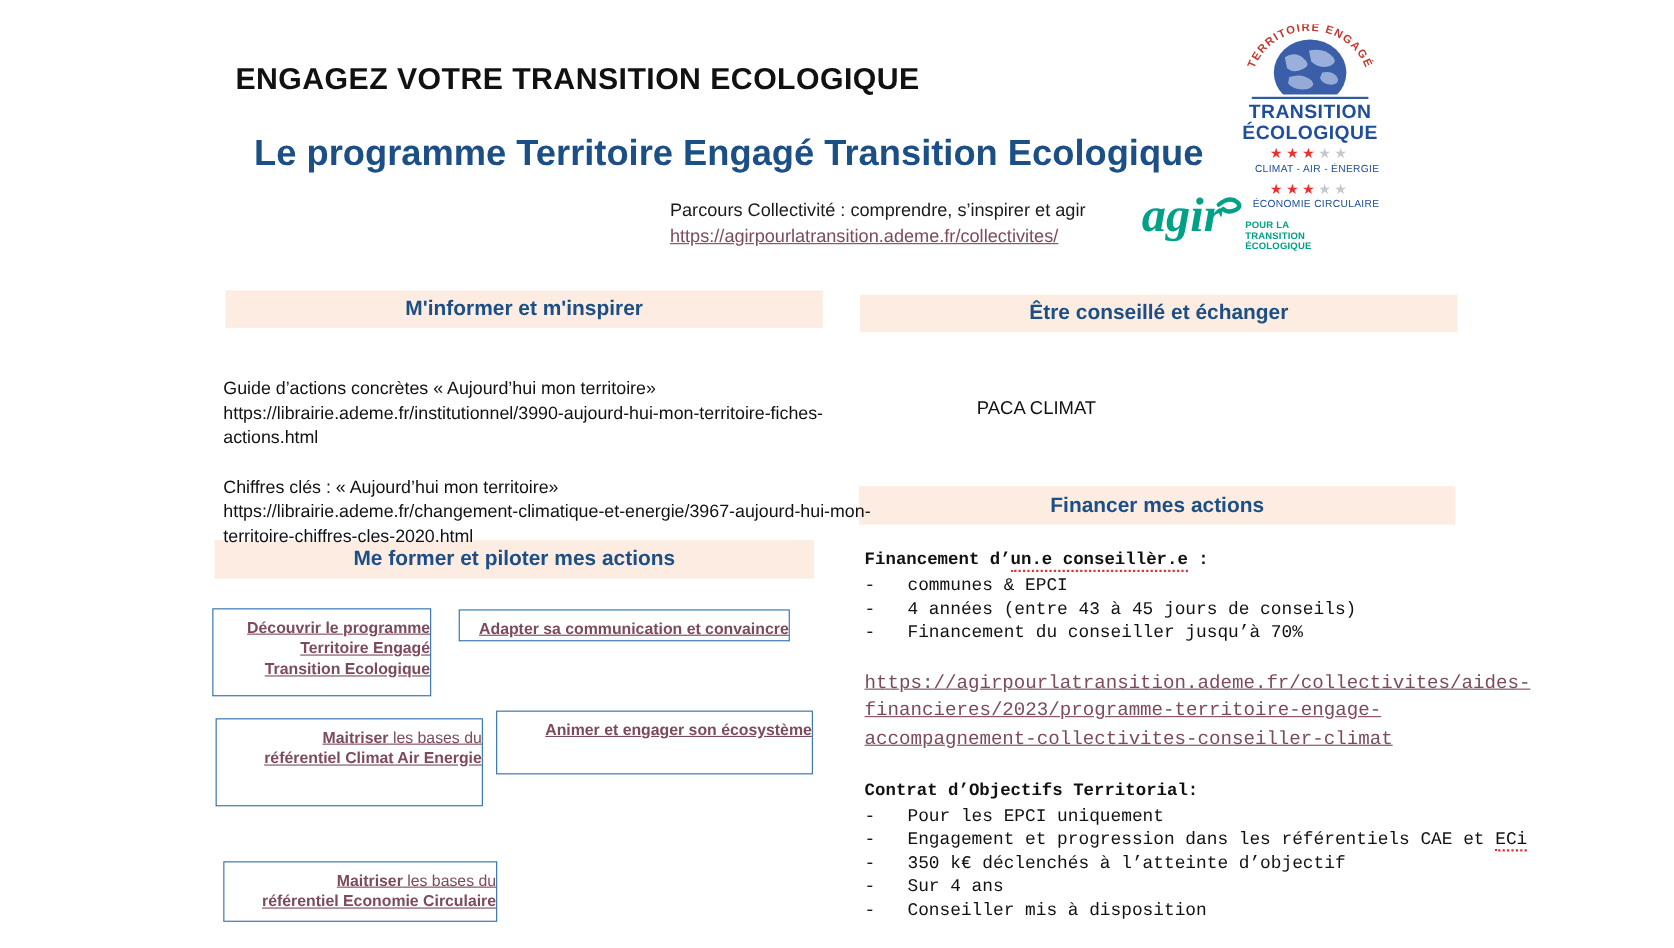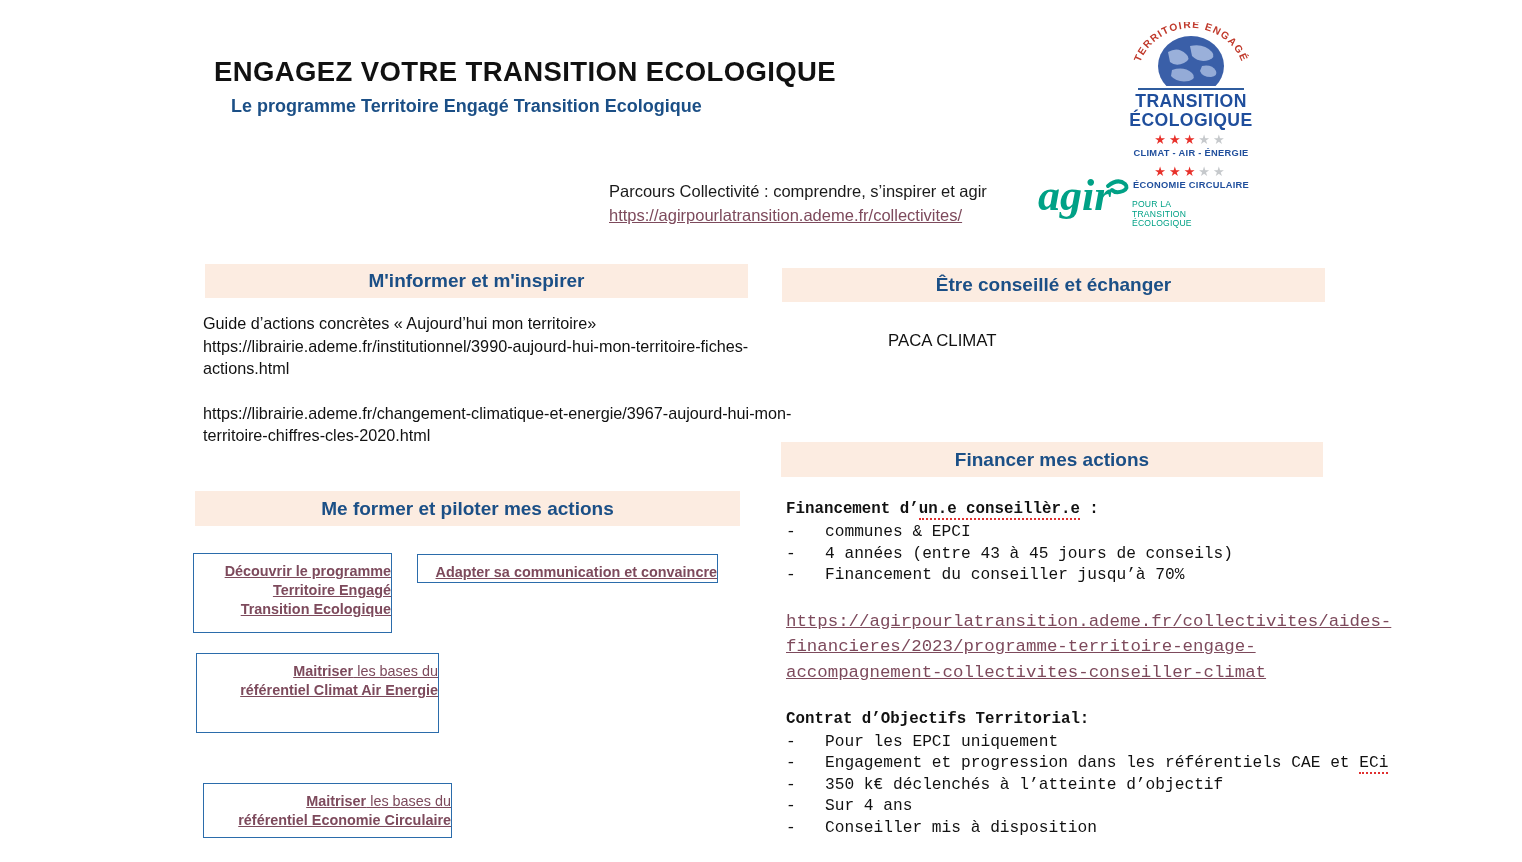--- a/index.html
+++ b/index.html
@@ -28,22 +28,22 @@
     top: 56px;
     font-size: 27.5px;
     font-weight: bold;
     letter-spacing: 0.4px;
     color: #111111;
     white-space: nowrap;
   }
   .title-sub {
     position: absolute;
     left: 231px;
-    top: 96px;
-    font-size: 18px;
+    top: 120px;
+    font-size: 33px;
     font-weight: bold;
     color: #1b4f86;
     white-space: nowrap;
   }
 
   
   .intro {
     position: absolute;
     left: 609px;
     top: 179px;
@@ -75,20 +75,21 @@
   #bar-conseille  { left: 782px;  top: 268px; width: 543px; height: 34px; }
   #bar-former     { left: 195px;  top: 491px; width: 545px; height: 35px; }
   #bar-financer   { left: 781px;  top: 442px; width: 542px; height: 35px; }
 
   
   .textblock {
     position: absolute;
     font-size: 16.2px;
     line-height: 22.6px;
     color: #111111;
+    margin-top: 30px;
   }
   #block-informer { left: 203px; top: 312px; width: 600px; }
   #block-informer .gap { display: block; height: 22px; }
 
   #block-paca { left: 888px; top: 330px; font-size: 16.8px; }
 
   
   #fin-wrap {
     position: absolute;
     left: 786px;
@@ -195,23 +196,23 @@
     letter-spacing: 3px;
     line-height: 13px;
   }
   .starrow .on  { color: #e8312b; }
   .starrow .off { color: #c6c9cc; }
   #stars1 { left: 0; top: 111px; }
   #stars2 { left: 0; top: 143px; }
   .starcap {
     position: absolute;
     width: 126px;
-    text-align: center;
+    text-align: right;
     font-size: 9.3px;
-    font-weight: bold;
+    font-weight: normal;
     letter-spacing: 0.3px;
     color: #1f4e9c;
   }
   #cap1 { left: 0; top: 126px; }
   #cap2 { left: 0; top: 158px; }
 
   #logo-agir {
     position: absolute;
     left: 1036px;
     top: 166px;
@@ -221,21 +222,21 @@
   #logo-agir .agir-word {
     position: absolute;
     left: 0; top: 0;
     width: 112px; height: 62px;
   }
   #logo-agir .agir-tag {
     position: absolute;
     left: 96px;
     top: 34px;
     font-size: 8.6px;
-    font-weight: normal;
+    font-weight: bold;
     line-height: 9.6px;
     letter-spacing: 0.2px;
     color: #00a186;
   }
 </style>
 </head>
 <body>
 
 <div class="slide">
 
@@ -294,20 +295,21 @@
     <span>Me former et piloter mes actions</span>
   </div>
   <div class="bar" id="bar-financer">
     <span>Financer mes actions</span>
   </div>
 
   <div class="textblock" id="block-informer">
     <div>Guide d’actions concrètes « Aujourd’hui mon territoire»</div>
     <div>https://librairie.ademe.fr/institutionnel/3990-aujourd-hui-mon-territoire-fiches-actions.html</div>
     <span class="gap"></span>
+    <div>Chiffres clés : « Aujourd’hui mon territoire»</div>
     <div>https://librairie.ademe.fr/changement-climatique-et-energie/3967-aujourd-hui-mon-territoire-chiffres-cles-2020.html</div>
   </div>
 
   <div class="textblock" id="block-paca">PACA CLIMAT</div>
 
   <div id="fin-wrap">
     <div class="fin-head"><span>Financement d’</span><span class="spell">un.e conseillèr.e</span><span> :</span></div>
 
     <ul class="dashlist" id="bullets1">
         <li><span class="dash">-</span><span>communes &amp; EPCI</span></li>
@@ -340,20 +342,23 @@
     <a href="#" class="boxlink">Adapter sa communication et convaincre</a>
   </div>
 
   <div class="linkbox" id="box-maitriser-cae">
     <a href="#" class="boxlink">
       <span>Maitriser</span><span class="reg"> les bases du</span><br>
       <span>référentiel Climat Air Energie</span>
     </a>
   </div>
 
+  <div class="linkbox" id="box-animer">
+    <a href="#" class="boxlink">Animer et engager son écosystème</a>
+  </div>
 
   <div class="linkbox" id="box-maitriser-ec">
     <a href="#" class="boxlink">
       <span>Maitriser</span><span class="reg"> les bases du</span><br>
       <span>référentiel Economie Circulaire</span>
     </a>
   </div>
 
 </div>
 

